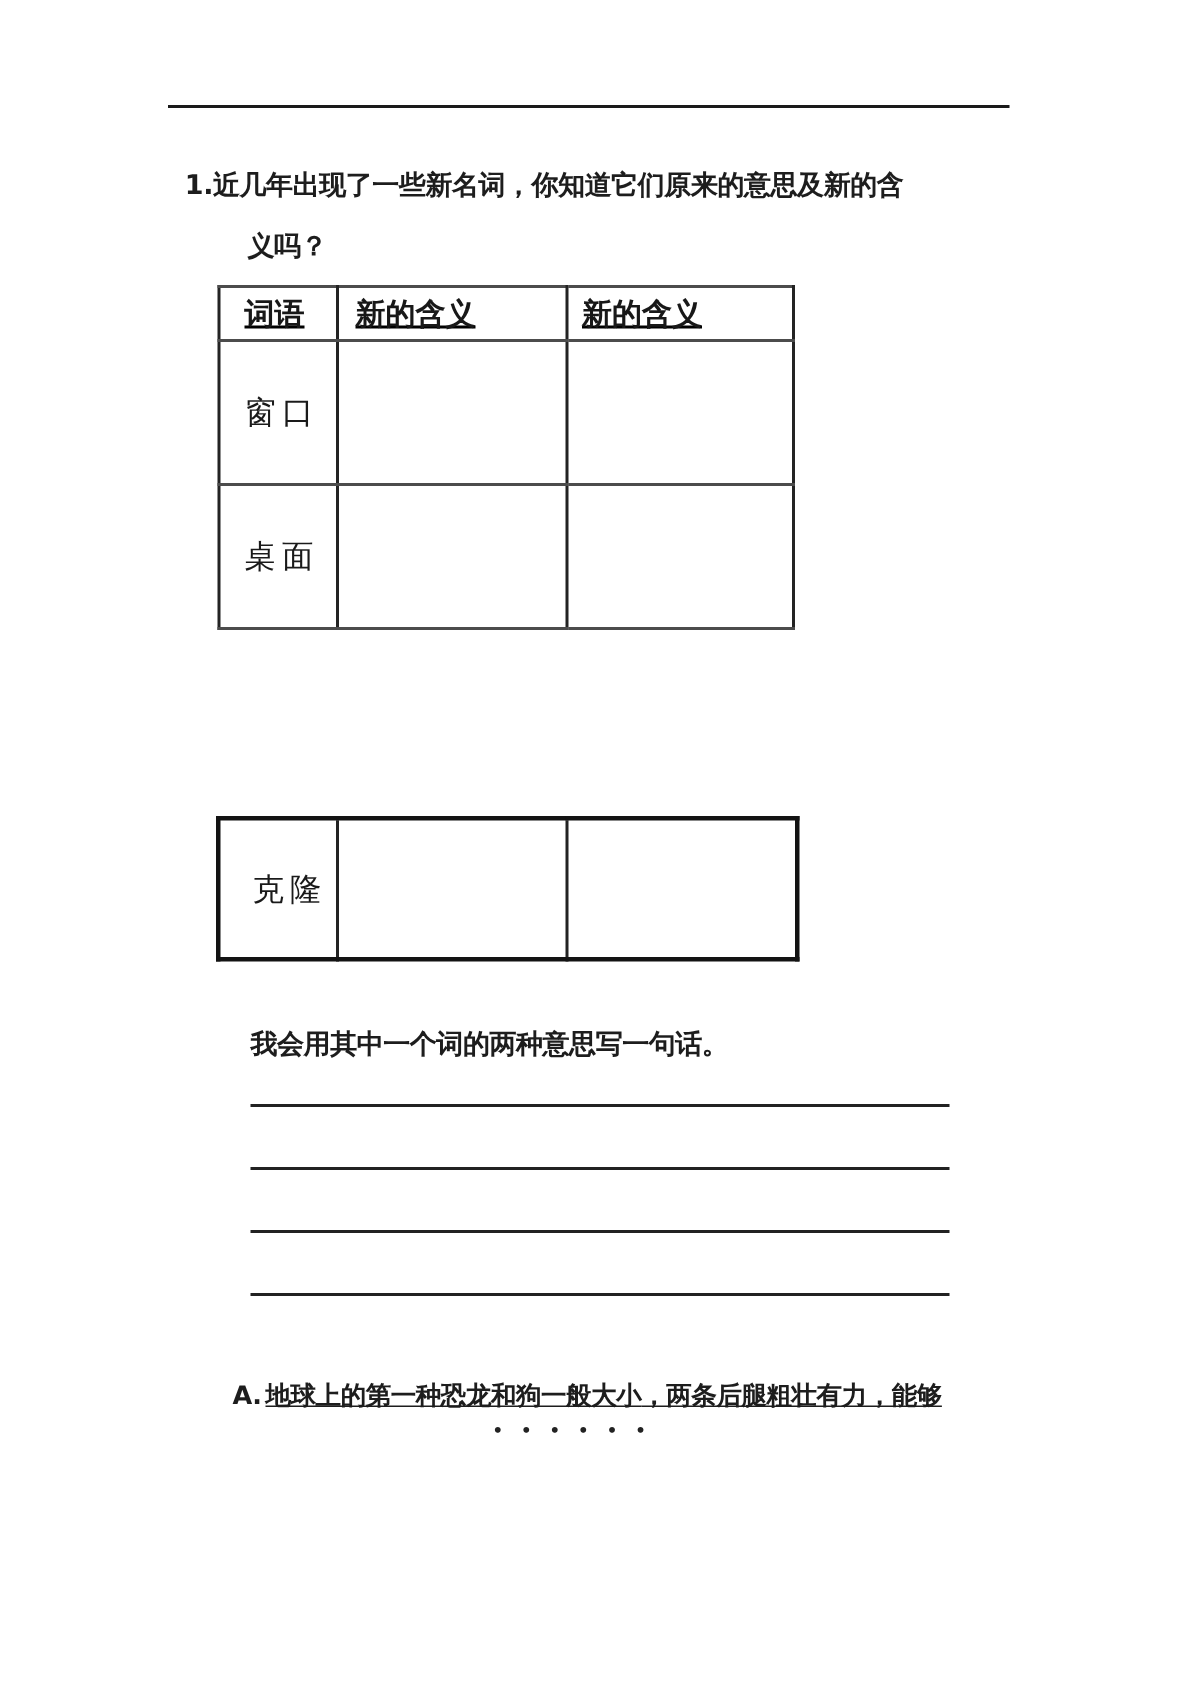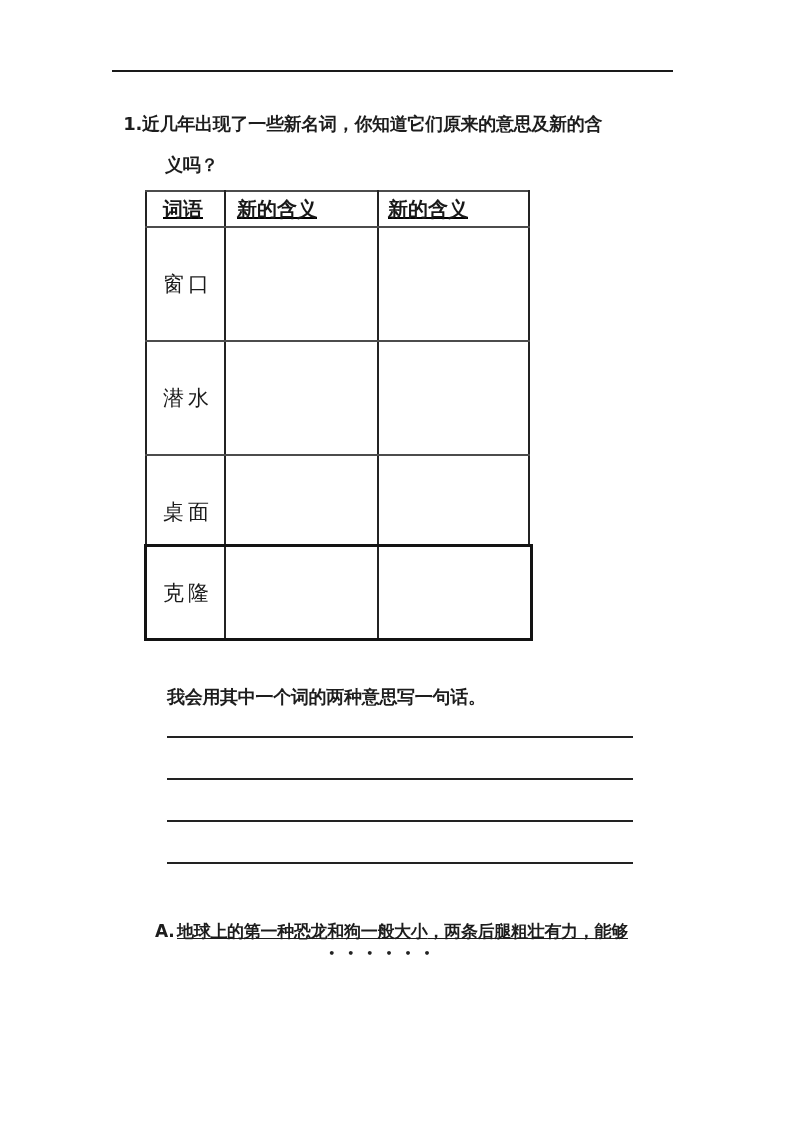--- a/index.html
+++ b/index.html
@@ -49,23 +49,24 @@
   .main-table{left:145px;top:190px;width:383px;border:2px solid #161616;}
   .main-table td{
     border-left:2px solid #232323;border-right:2px solid #232323;
     border-top:2px solid #4c4c4c;border-bottom:2px solid #4c4c4c;
     padding:0;
   }
   .clone-table{left:144px;top:544px;width:386px;border:3px solid #131313;}
   .clone-table td{
     border-left:2px solid #232323;border-right:2px solid #232323;
     padding:0;
+    text-align:center;
   }
   .hrow{height:36px;text-decoration:underline;}
-  .brow{height:114px;margin-left:48px;}
+  .brow{height:96px;margin-left:48px;}
   .crow{height:94px;}
   .c1{padding-left:16px !important;}
   .c2{padding-left:11px !important;}
   .c3{padding-left:9px  !important;}
   .th{
     font-family:"DejaVu Sans","Liberation Sans",sans-serif;
     font-weight:600;font-size:20px;color:#181818;
     vertical-align:middle;
   }
   .word{
@@ -104,25 +105,20 @@
       <td class="th c1">词语</td>
       <td class="th c2">新的含义</td>
       <td class="th c3">新的含义</td>
     </tr>
     <tr class="brow">
       <td class="word c1">窗口</td>
       <td class="c2"></td>
       <td class="c3"></td>
     </tr>
     <tr class="brow">
-      <td class="word c1">潜水</td>
-      <td class="c2"></td>
-      <td class="c3"></td>
-    </tr>
-    <tr class="brow">
       <td class="word c1">桌面</td>
       <td class="c2"></td>
       <td class="c3"></td>
     </tr>
   </tbody>
     </table>
 
   <table class="t clone-table">
     <colgroup>
         <col style="width:79px">

